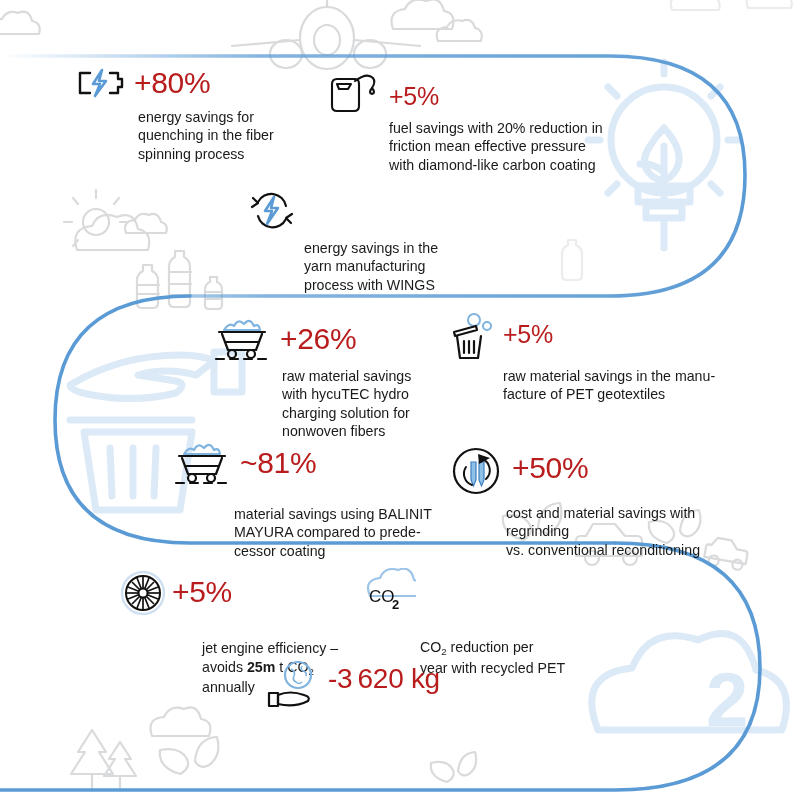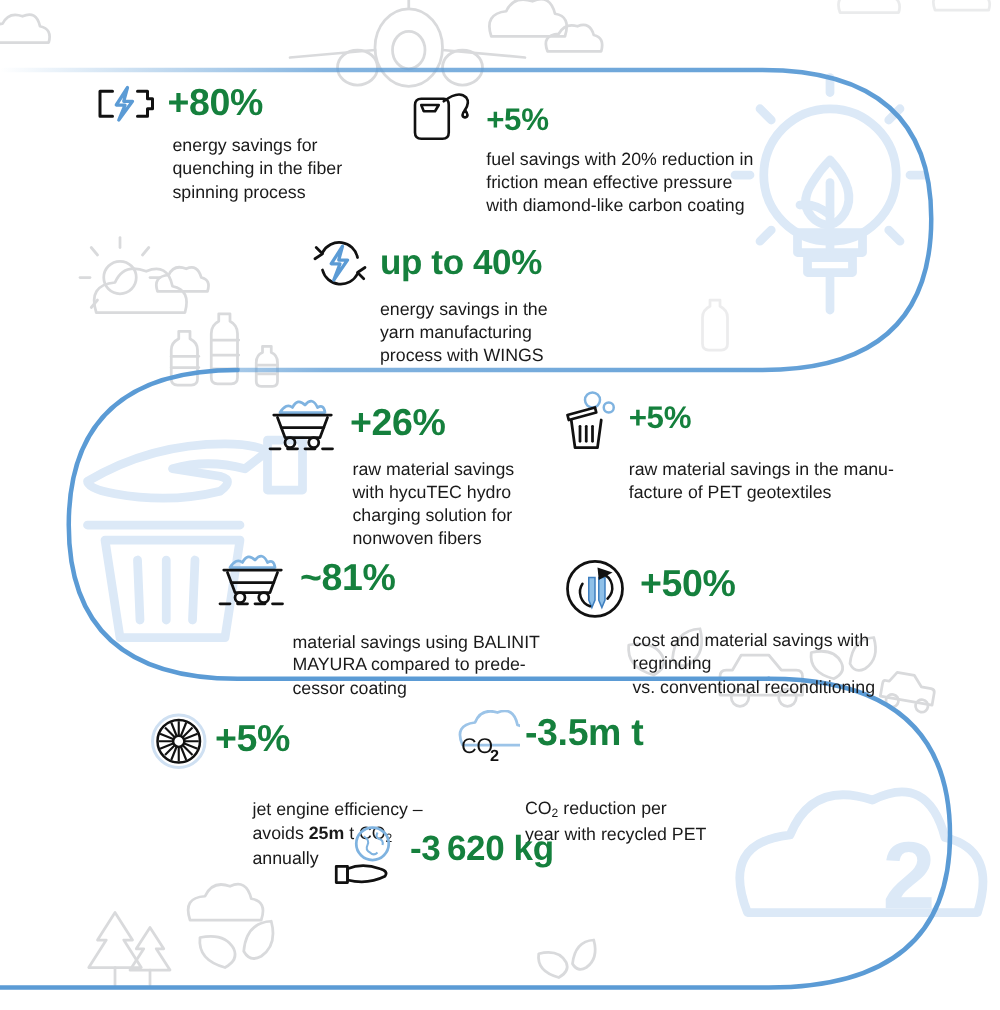--- a/index.html
+++ b/index.html
@@ -18,22 +18,22 @@
   
   .path-layer{position:absolute;inset:0;width:800px;height:808px;pointer-events:none;}
 
   
   .content{position:absolute;inset:0;width:800px;height:808px;}
 
   .stat{position:absolute;}
   .stat .row{display:flex;align-items:flex-start;}
   .stat .ico{flex:0 0 auto;display:block;}
   .stat .headline{
-    color:#15803d;
-    font-weight:bold;
+    color:#b91c1c;
+    font-weight:normal;
     letter-spacing:-0.3px;
     white-space:nowrap;
     line-height:1;
   }
   .stat .body{
     color:#1a1a1a;
     line-height:1.30;
     white-space:pre-line;
   }
   .h-lg .headline{font-size:30px;}
@@ -243,21 +243,20 @@
       <div class="row">
         <svg class="ico" width="52" height="38" viewBox="0 0 52 38">
           <g fill="none" stroke="#111" stroke-width="2.2" stroke-linecap="round" stroke-linejoin="round">
             <path d="M40 14 a15 15 0 0 0 -28 -4"></path>
             <path d="M12 24 a15 15 0 0 0 28 3"></path>
             <path d="M7 6 l5 5 l-6 4"></path>
             <path d="M45 31 l-5 -5 l6 -4"></path>
           </g>
           <path d="M28 5 l-9 14 h7 l-5 13 l11 -16 h-7 z" fill="none" stroke="#5b9bd5" stroke-width="2.6" stroke-linejoin="round"></path>
         </svg>
-        <span class="headline" style="margin-left:6px;margin-top:4px;">up to 40%</span>
       </div>
       <div class="body body-n" style="margin-left:58px;margin-top:9px;">energy savings in the
 yarn manufacturing
 process with WINGS</div>
     </div>
 
     <div class="stat h-lg" style="left:210px;top:316px;width:230px;">
       <div class="row">
         <svg class="ico" width="62" height="46" viewBox="0 0 62 46">
           <path d="M14 14 q5 -8 10 -4 q4 -8 10 -2 q6 -7 10 2 q5 -3 6 4 z" fill="none" stroke="#7fb3e0" stroke-width="2.2" stroke-linejoin="round"></path>
@@ -374,21 +373,20 @@
       </div>
     </div>
 
     <div class="stat h-lg" style="left:362px;top:568px;width:260px;">
       <div class="row">
         <svg class="ico" width="54" height="48" viewBox="0 0 54 48">
           <path d="M8 28 q-7 -16 10 -18 q5 -12 18 -8 q13 -5 16 10 q12 3 7 16 z" fill="none" stroke="#9cc4e8" stroke-width="2.2" stroke-linejoin="round"></path>
           <text x="7" y="34" font-family="Liberation Sans, sans-serif" font-size="17" fill="#111">CO</text>
           <text x="30" y="41" font-family="Liberation Sans, sans-serif" font-size="13" font-weight="bold" fill="#111">2</text>
         </svg>
-        <span class="headline" style="margin-left:4px;margin-top:4px;">-3.5m t</span>
       </div>
       <div class="body body-n" style="margin-left:58px;margin-top:4px;">
         <span>CO</span><sub>2</sub><span style="white-space:pre-line;"> reduction per
 year with recycled PET</span>
       </div>
     </div>
 
     <div class="stat h-xl" style="left:264px;top:660px;width:280px;">
       <div class="row">
         <svg class="ico" width="58" height="50" viewBox="0 0 58 50">

